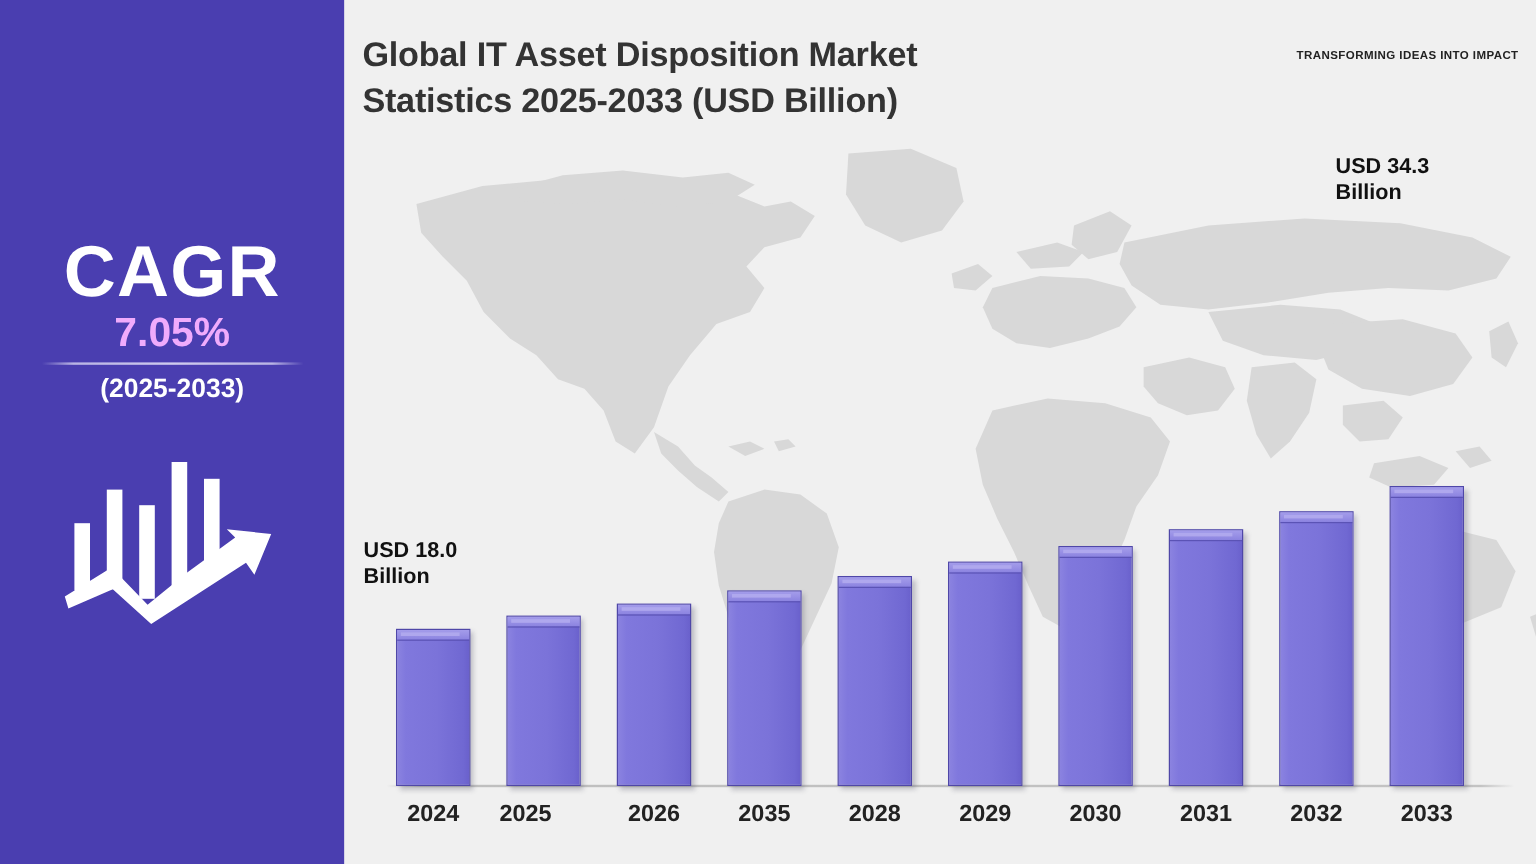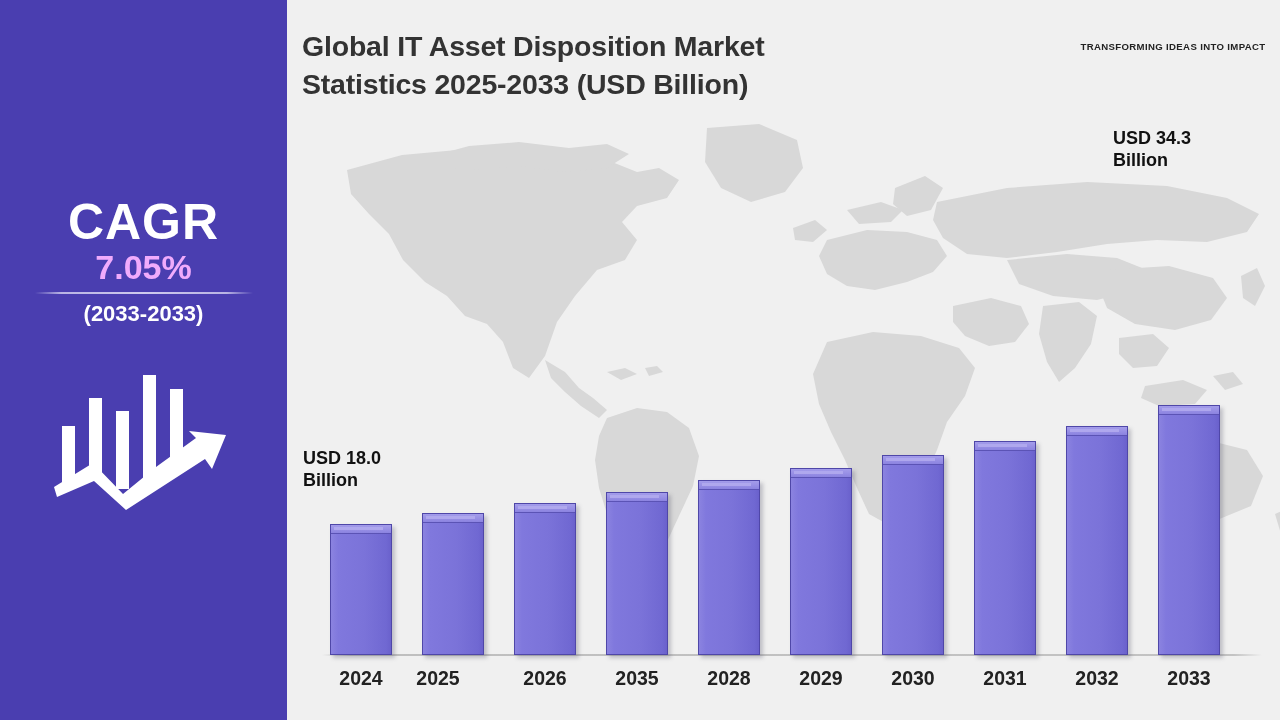--- a/index.html
+++ b/index.html
@@ -15,21 +15,21 @@
     position:absolute; left:0; top:0; width:287px; height:720px;
     background:#4a3eb0;
     display:flex; flex-direction:column;
     align-items:center; justify-content:flex-start;
   }
   #cagr-block{
     margin-top:196px; width:100%;
     display:flex; flex-direction:column; align-items:center;
   }
   #cagr-label{
-    color:#ffffff; font-size:50px; font-weight:bold;
+    color:#ffffff; font-size:60px; font-weight:bold;
     letter-spacing:1px; line-height:1.04;
   }
   #cagr-value{
     color:#f0abfc; font-size:34px; font-weight:bold;
     line-height:1.12; letter-spacing:0px;
   }
   #cagr-rule{
     width:218px; height:2px; margin:6px 0 7px 0;
     background:linear-gradient(to right,#4a3eb0,#b9b4e4 12%,#cfcbee 50%,#b9b4e4 88%,#4a3eb0);
   }
@@ -117,21 +117,21 @@
 </style>
 </head>
 <body>
 
 <div id="sidebar">
 
   <div id="cagr-block">
     <div id="cagr-label">CAGR</div>
     <div id="cagr-value">7.05%</div>
     <div id="cagr-rule"></div>
-    <div id="cagr-period">(2033-2033)</div>
+    <div id="cagr-period">(2025-2033)</div>
   </div>
 
   <div id="cagr-icon">
     <svg viewBox="0 0 200 150" width="200" height="150">
       <g fill="#ffffff">
         <rect x="18" y="63" width="13" height="56"></rect>
         <rect x="45" y="35" width="13" height="83"></rect>
         <rect x="72" y="48" width="13" height="78"></rect>
         <rect x="99" y="12" width="13" height="108"></rect>
         <rect x="126" y="26" width="13" height="75"></rect>

